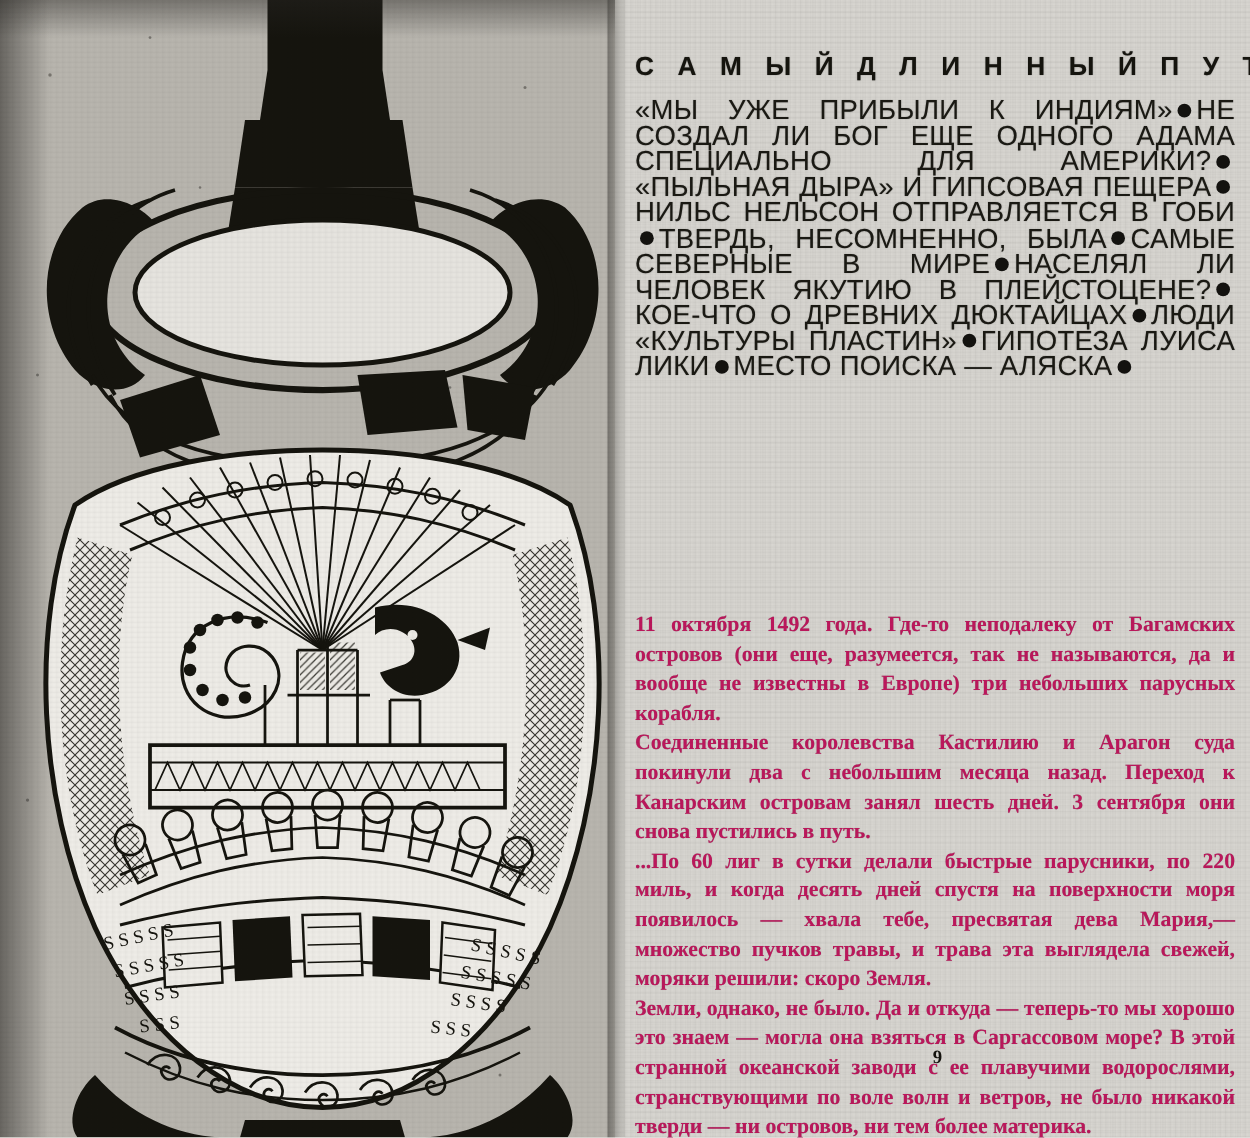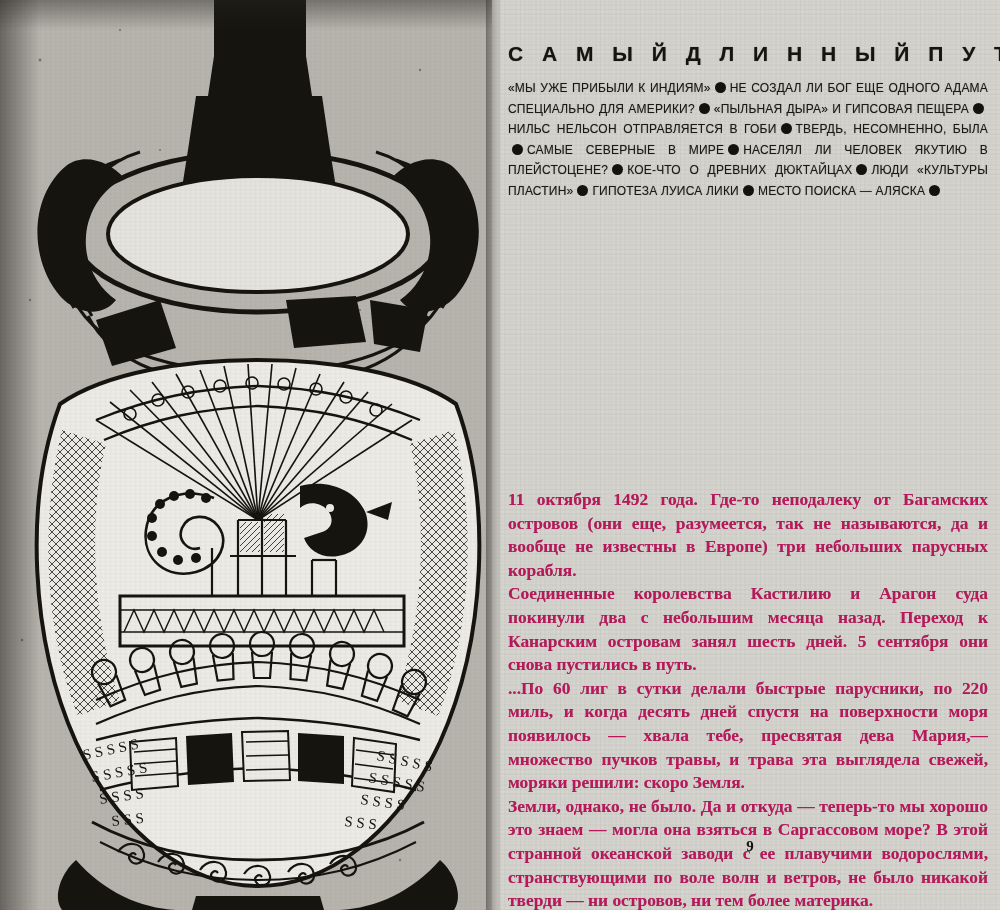--- a/index.html
+++ b/index.html
@@ -97,21 +97,21 @@
     font-size: 21px;
     letter-spacing: 6.5px;
     color: #16150f;
     white-space: nowrap;
     text-shadow: 0 0 1px rgba(0,0,0,.45);
   }
 
   .lead {
     margin-top: 12px;
     font-family: "Liberation Sans", sans-serif;
-    font-size: 12px;
+    font-size: 22px;
     line-height: 20.5px;
     letter-spacing: .2px;
     color: #1b1a14;
     text-align: justify;
     text-shadow: 0 0 1px rgba(0,0,0,.35);
   }
   .lead .bullet {
     display: inline-block;
     width: 11px; height: 11px;
     border-radius: 50%;
@@ -403,21 +403,21 @@
     <div class="right-inner">
       <div class="chapter-title">С А М Ы Й   Д Л И Н Н Ы Й   П У Т Ь</div>
 
       <div class="lead">
         <span>«МЫ УЖЕ ПРИБЫЛИ К ИНДИЯМ»</span><span class="bullet"></span><span>НЕ СОЗДАЛ ЛИ БОГ ЕЩЕ ОДНОГО АДАМА СПЕЦИАЛЬНО ДЛЯ АМЕРИКИ?</span><span class="bullet"></span><span>«ПЫЛЬНАЯ ДЫРА» И ГИПСОВАЯ ПЕЩЕРА</span><span class="bullet"></span><span>НИЛЬС НЕЛЬСОН ОТПРАВЛЯЕТСЯ В ГОБИ</span><span class="bullet"></span><span>ТВЕРДЬ, НЕСОМНЕННО, БЫЛА</span><span class="bullet"></span><span>САМЫЕ СЕВЕРНЫЕ В МИРЕ</span><span class="bullet"></span><span>НАСЕЛЯЛ ЛИ ЧЕЛОВЕК ЯКУТИЮ В ПЛЕЙСТОЦЕНЕ?</span><span class="bullet"></span><span>КОЕ-ЧТО О ДРЕВНИХ ДЮКТАЙЦАХ</span><span class="bullet"></span><span>ЛЮДИ «КУЛЬТУРЫ ПЛАСТИН»</span><span class="bullet"></span><span>ГИПОТЕЗА ЛУИСА ЛИКИ</span><span class="bullet"></span><span>МЕСТО ПОИСКА — АЛЯСКА</span><span class="bullet"></span>
       </div>
     </div>
 
     <div class="body-text">
       <p>11 октября 1492 года. Где-то неподалеку от Багамских островов (они еще, разумеется, так не называются, да и вообще не известны в Европе) три небольших парусных корабля.</p>
-      <p>Соединенные королевства Кастилию и Арагон суда покинули два с небольшим месяца назад. Переход к Канарским островам занял шесть дней. 5 сентября они снова пустились в путь.</p>
+      <p>Соединенные королевства Кастилию и Арагон суда покинули два с небольшим месяца назад. Переход к Канарским островам занял шесть дней. 3 сентября они снова пустились в путь.</p>
       <p>...По 60 лиг в сутки делали быстрые парусники, по 220 миль, и когда десять дней спустя на поверхности моря появилось — хвала тебе, пресвятая дева Мария,— множество пучков травы, и трава эта выглядела свежей, моряки решили: скоро Земля.</p>
       <p>Земли, однако, не было. Да и откуда — теперь-то мы хорошо это знаем — могла она взяться в Саргассовом море? В этой странной океанской заводи с ее плавучими водорослями, странствующими по воле волн и ветров, не было никакой тверди — ни островов, ни тем более материка.</p>
     </div>
 
     <div class="page-number">9</div>
   </div>
 
 </div>
 
 </body></html>

